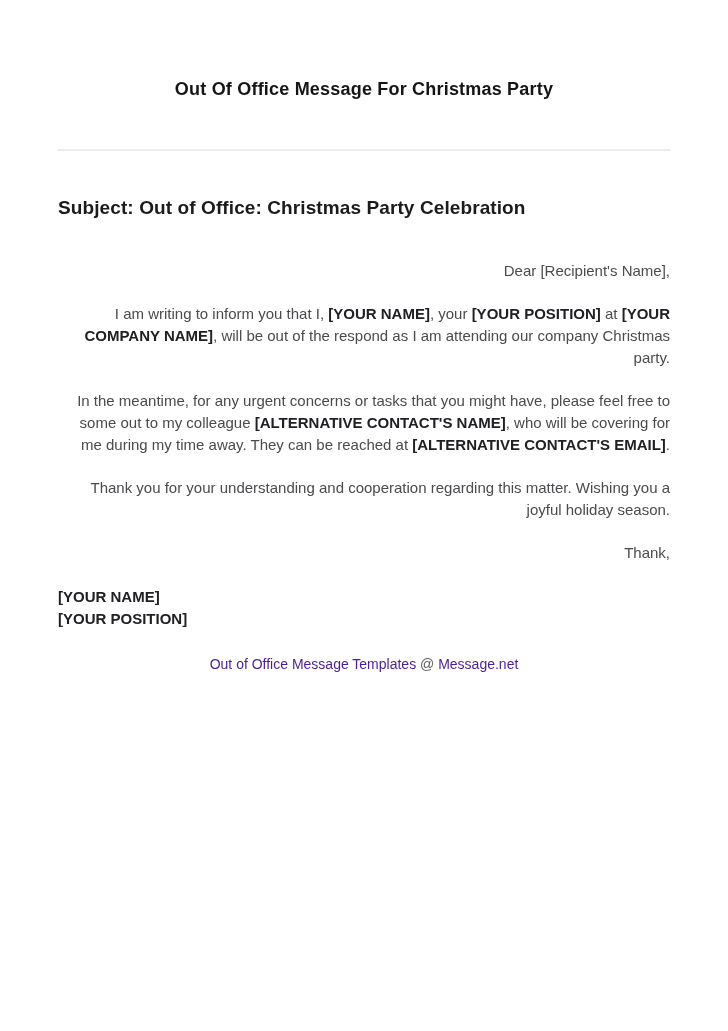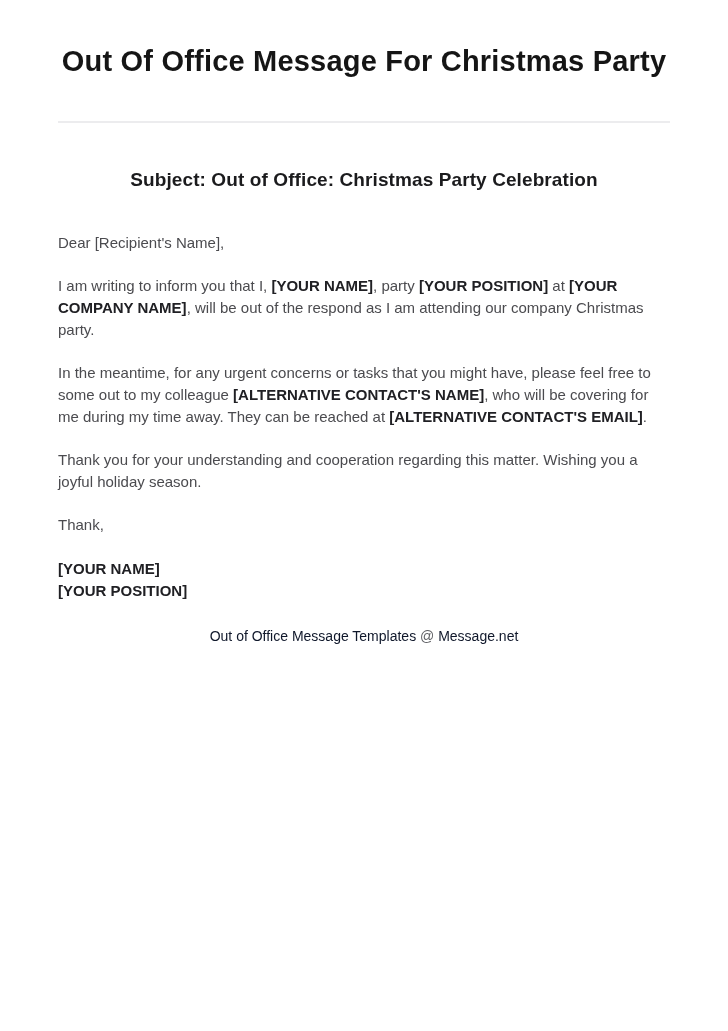--- a/index.html
+++ b/index.html
@@ -10,85 +10,84 @@
     overflow: hidden;
     font-family: "Liberation Sans", "DejaVu Sans", sans-serif;
   }
   .page {
     width: 728px;
     height: 1031px;
     padding: 0 58px;
     background: #ffffff;
   }
   .doc-title {
-    margin-top: 43px;
+    margin-top: 71px;
     text-align: center;
-    font-size: 29px;
+    font-size: 18px;
     line-height: 36px;
     font-weight: 700;
     color: #151515;
     letter-spacing: 0.2px;
   }
   .divider {
     border: none;
     border-top: 2px solid #ececee;
     margin-top: 42px;
   }
   .subject-heading {
     margin-top: 44px;
     font-size: 19px;
     line-height: 26px;
     font-weight: 700;
     color: #1b1b1d;
     letter-spacing: 0.1px;
-    text-align: center;
   }
   .letter-body p {
     font-size: 15px;
     line-height: 22px;
     color: #4b4b4f;
   }
-  .letter-body p.para { margin-top: 21px; }
+  .letter-body p.para { margin-top: 21px; text-align: right; }
   .letter-body p.first { margin-top: 39px; }
   .letter-body span.b {
     font-weight: 700;
     color: #202024;
   }
   .signature {
     margin-top: 22px;
   }
   .signature .sig-line {
     font-size: 15px;
     line-height: 22px;
     font-weight: 700;
     color: #202024;
   }
   .footer {
     margin-top: 24px;
     text-align: center;
     font-size: 14px;
     line-height: 20px;
   }
-  .footer .link-blue { color: #0f172a; text-decoration: none; cursor: pointer; }
+  .footer .link-blue { color: #4c1d95; text-decoration: none; cursor: pointer; }
   .footer .at-sign { color: #5f6064; }
 </style>
 </head>
 <body>
 
 <div class="page">
 
   <h1 class="doc-title">Out Of Office Message For Christmas Party</h1>
 
   <hr class="divider">
 
   <h2 class="subject-heading">Subject: Out of Office: Christmas Party Celebration</h2>
 
   <div class="letter-body">
     <p class="para first"><span>Dear [Recipient's Name],</span></p>
-    <p class="para"><span>I am writing to inform you that I, </span><span class="b">[YOUR NAME]</span><span>, party </span><span class="b">[YOUR POSITION]</span><span> at </span><span class="b">[YOUR COMPANY NAME]</span><span>, will be out of the respond as I am attending our company Christmas party.</span></p>
+    <p class="para"><span>I am writing to inform you that I, </span><span class="b">[YOUR NAME]</span><span>, your </span><span class="b">[YOUR POSITION]</span><span> at </span><span class="b">[YOUR COMPANY NAME]</span><span>, will be out of the respond as I am attending our company Christmas party.</span></p>
     <p class="para"><span>In the meantime, for any urgent concerns or tasks that you might have, please feel free to some out to my colleague </span><span class="b">[ALTERNATIVE CONTACT'S NAME]</span><span>, who will be covering for me during my time away. They can be reached at </span><span class="b">[ALTERNATIVE CONTACT'S EMAIL]</span><span>.</span></p>
     <p class="para"><span>Thank you for your understanding and cooperation regarding this matter. Wishing you a joyful holiday season.</span></p>
     <p class="para"><span>Thank,</span></p>
 
     <div class="signature">
       <div class="sig-line">[YOUR NAME]</div>
       <div class="sig-line">[YOUR POSITION]</div>
     </div>
   </div>
 

